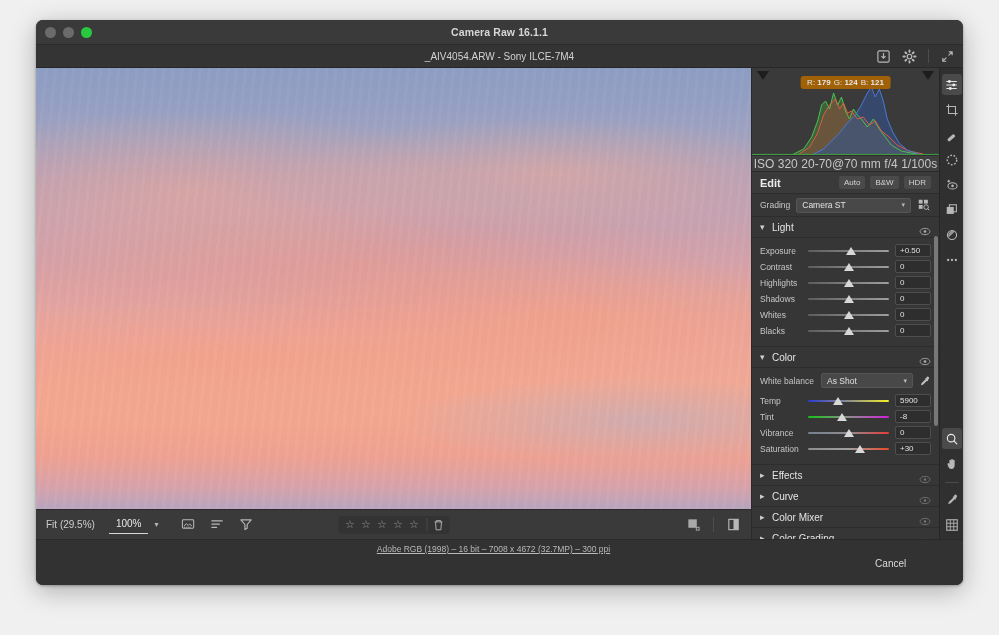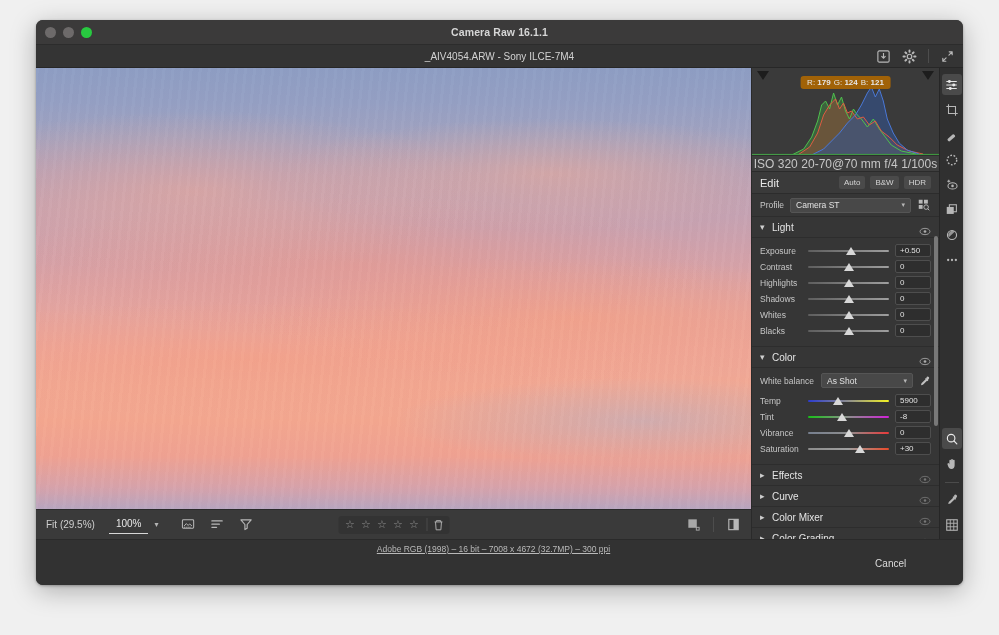--- a/index.html
+++ b/index.html
@@ -142,21 +142,21 @@
     justify-content: space-around; font-size: 12px; color: #c6c6c6;
     border-bottom: 1px solid #2b2b2b;
     text-align: center;
   }
 
   
   .edithdr {
     height: 22px; background: #3a3a3a; display: flex; align-items: center;
     padding: 0 8px; border-bottom: 1px solid #2c2c2c;
   }
-  .edithdr .t { font-size: 11px; color: #eaeaea; font-weight: normal; flex: 1; }
+  .edithdr .t { font-size: 11px; color: #eaeaea; font-weight: bold; flex: 1; }
   .minibtn {
     font-size: 8px; color: #d4d4d4; background: #4a4a4a; border-radius: 2px;
     padding: 2px 5px; margin-left: 5px; cursor: pointer;
   }
 
   .profilerow {
     height: 23px; display: flex; align-items: center; padding: 0 8px; gap: 6px;
     background: #363636; border-bottom: 1px solid #2d2d2d;
   }
   .profilerow .lbl { font-size: 8.5px; color: #c8c8c8; }
@@ -389,21 +389,21 @@
       </div>
 
       <div class="edithdr">
         <span class="t">Edit</span>
         <span class="minibtn">Auto</span>
         <span class="minibtn">B&amp;W</span>
         <span class="minibtn">HDR</span>
       </div>
 
       <div class="profilerow">
-        <span class="lbl">Profile</span>
+        <span class="lbl">Grading</span>
         <span class="select">
           <span>Camera ST</span>
           <span class="cv">▾</span>
         </span>
         <span class="gridicon">
           <svg viewBox="0 0 16 16">
                 <g fill="#cfcfcf">
                   <rect x="2" y="2" width="4.4" height="4.4"></rect>
                   <rect x="8" y="2" width="4.4" height="4.4"></rect>
                   <rect x="2" y="8" width="4.4" height="4.4"></rect>

